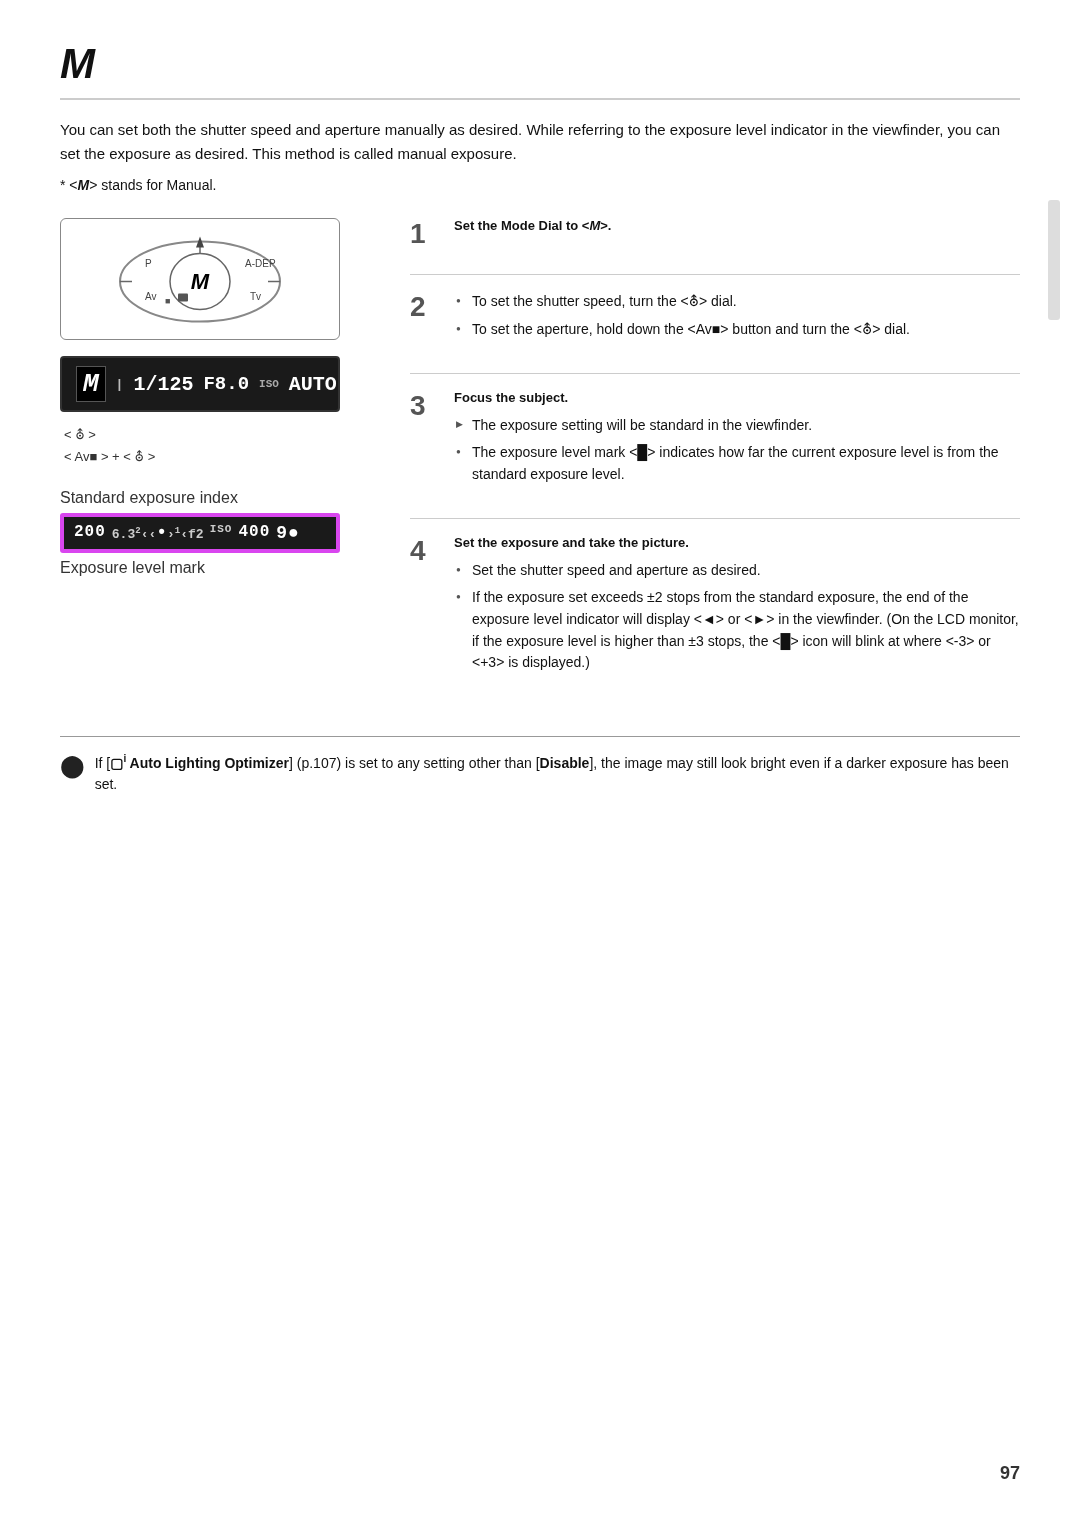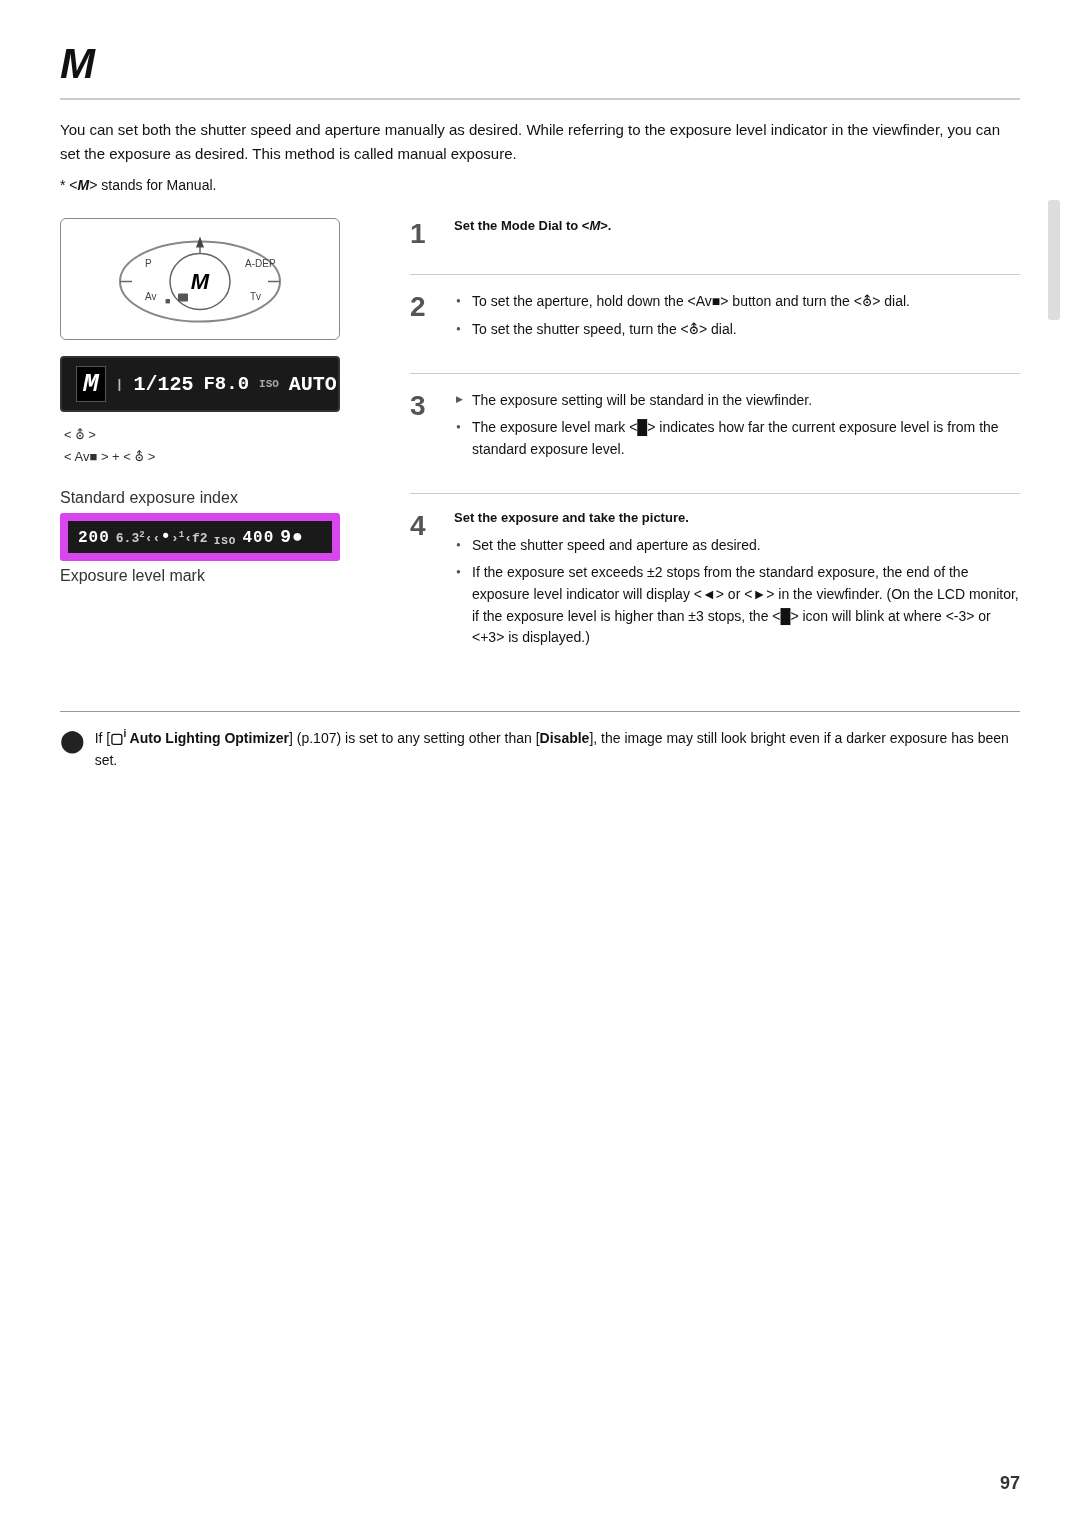--- a/index.html
+++ b/index.html
@@ -125,29 +125,29 @@
     }
     .std-exposure-label {
       font-size: 16px;
       color: #333;
       margin-bottom: 6px;
     }
 
     
     .exposure-bar {
       background: #1a1a1a;
-      border: 8px solid #d946ef;
+      border: 4px solid #d946ef;
       border-radius: 3px;
       color: #ddd;
       font-family: 'Courier New', monospace;
       font-size: 16px;
       font-weight: bold;
       padding: 6px 10px;
       display: flex;
-      align-items: flex-end;
+      align-items: flex-start;
       gap: 6px;
       margin-bottom: 6px;
       width: 280px;
       letter-spacing: 1px;
     }
     .exposure-bar .ev-num {
       color: #fff;
     }
     .exposure-bar .ev-scale {
       color: #ccc;
@@ -258,21 +258,21 @@
     .note-icon {
       font-size: 22px;
       color: #222;
       margin-top: -2px;
       flex-shrink: 0;
     }
 
     
     .page-number {
       position: absolute;
-      bottom: 29px;
+      bottom: 39px;
       right: 60px;
       font-size: 18px;
       font-weight: bold;
       color: #333;
     }
 
     
     .right-scrollbar {
       position: absolute;
       right: 20px;
@@ -360,31 +360,32 @@
           <div class="step-title">Set the Mode Dial to &lt;<span class="italic-m">M</span>&gt;.</div>
         </div>
       </div>
 
       <hr class="divider-line">
 
       <div class="step">
         <div class="step-number">2</div>
         <div class="step-content">
           <ul class="step-bullets">
+            <li class="bullet-circle">To set the shutter speed, turn the &lt;⛢&gt; dial.</li>
             <li class="bullet-circle">To set the aperture, hold down the &lt;Av■&gt; button and turn the &lt;⛢&gt; dial.</li>
-            <li class="bullet-circle">To set the shutter speed, turn the &lt;⛢&gt; dial.</li>
           </ul>
         </div>
       </div>
 
       <hr class="divider-line">
 
       <div class="step">
         <div class="step-number">3</div>
         <div class="step-content">
+          <div class="step-title">Focus the subject.</div>
           <ul class="step-bullets">
             <li class="bullet-arrow">The exposure setting will be standard in the viewfinder.</li>
             <li class="bullet-circle">The exposure level mark &lt;█&gt; indicates how far the current exposure level is from the standard exposure level.</li>
           </ul>
         </div>
       </div>
 
       <hr class="divider-line">
 
       <div class="step">

